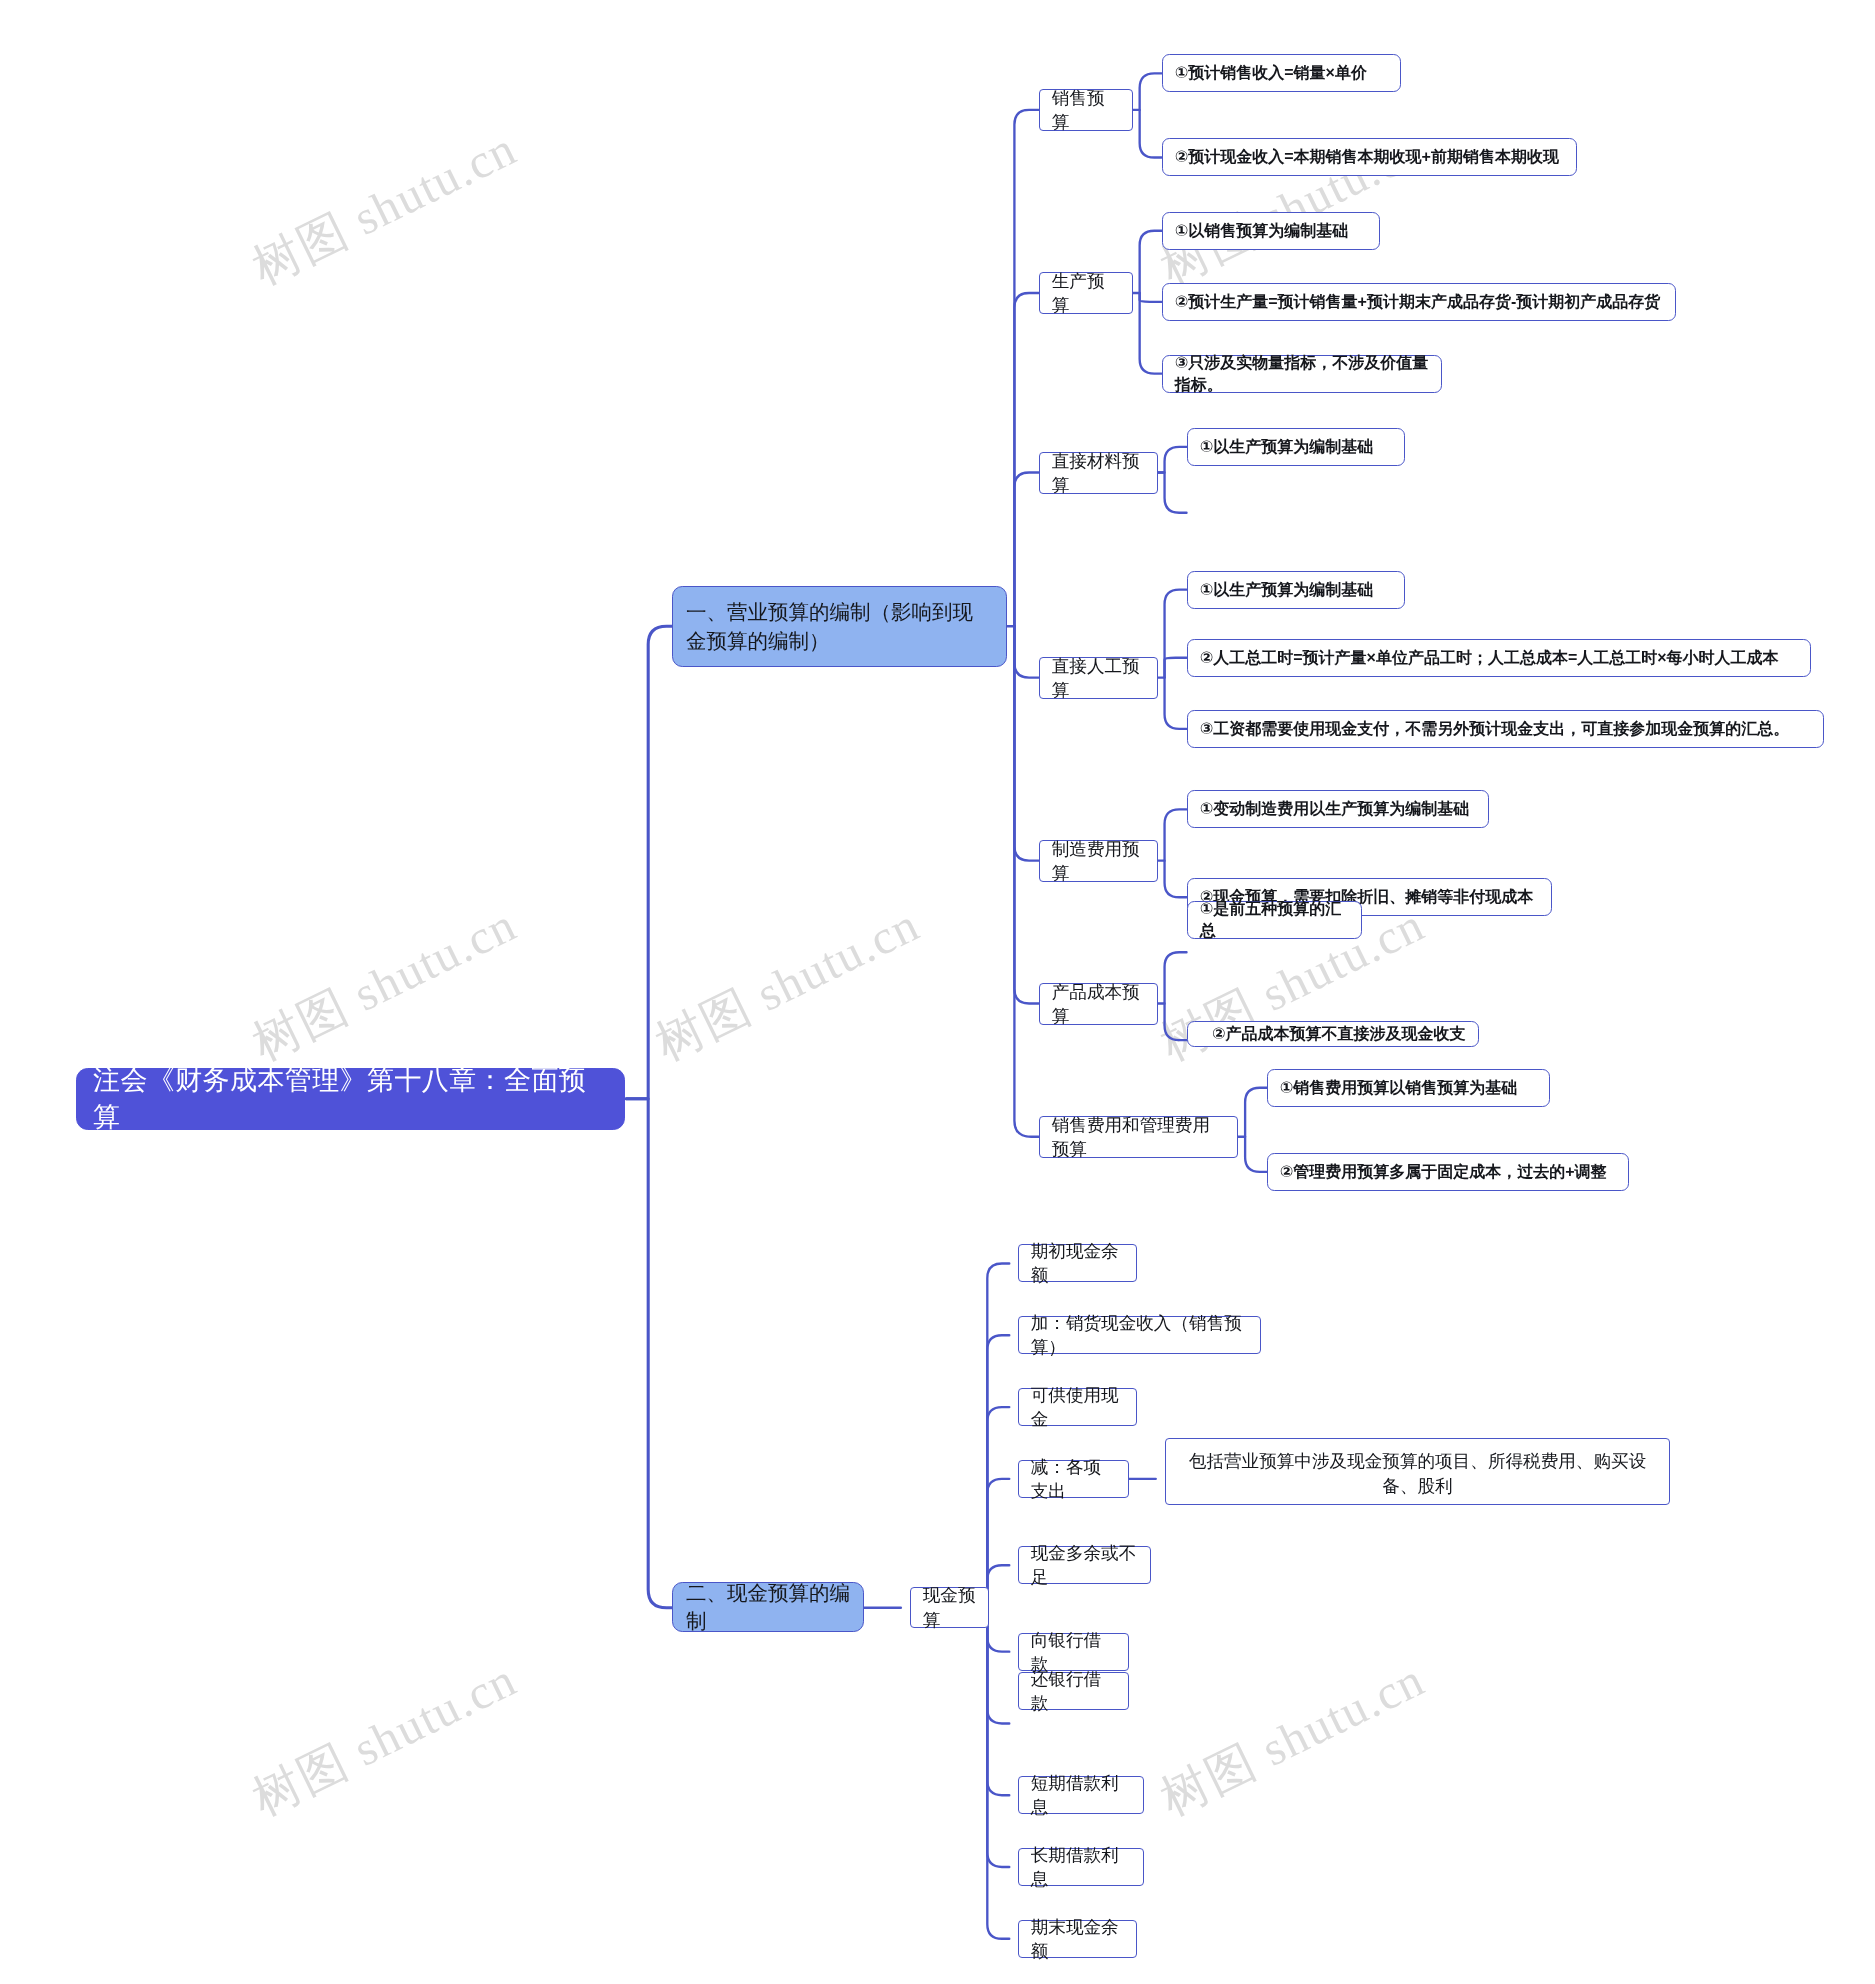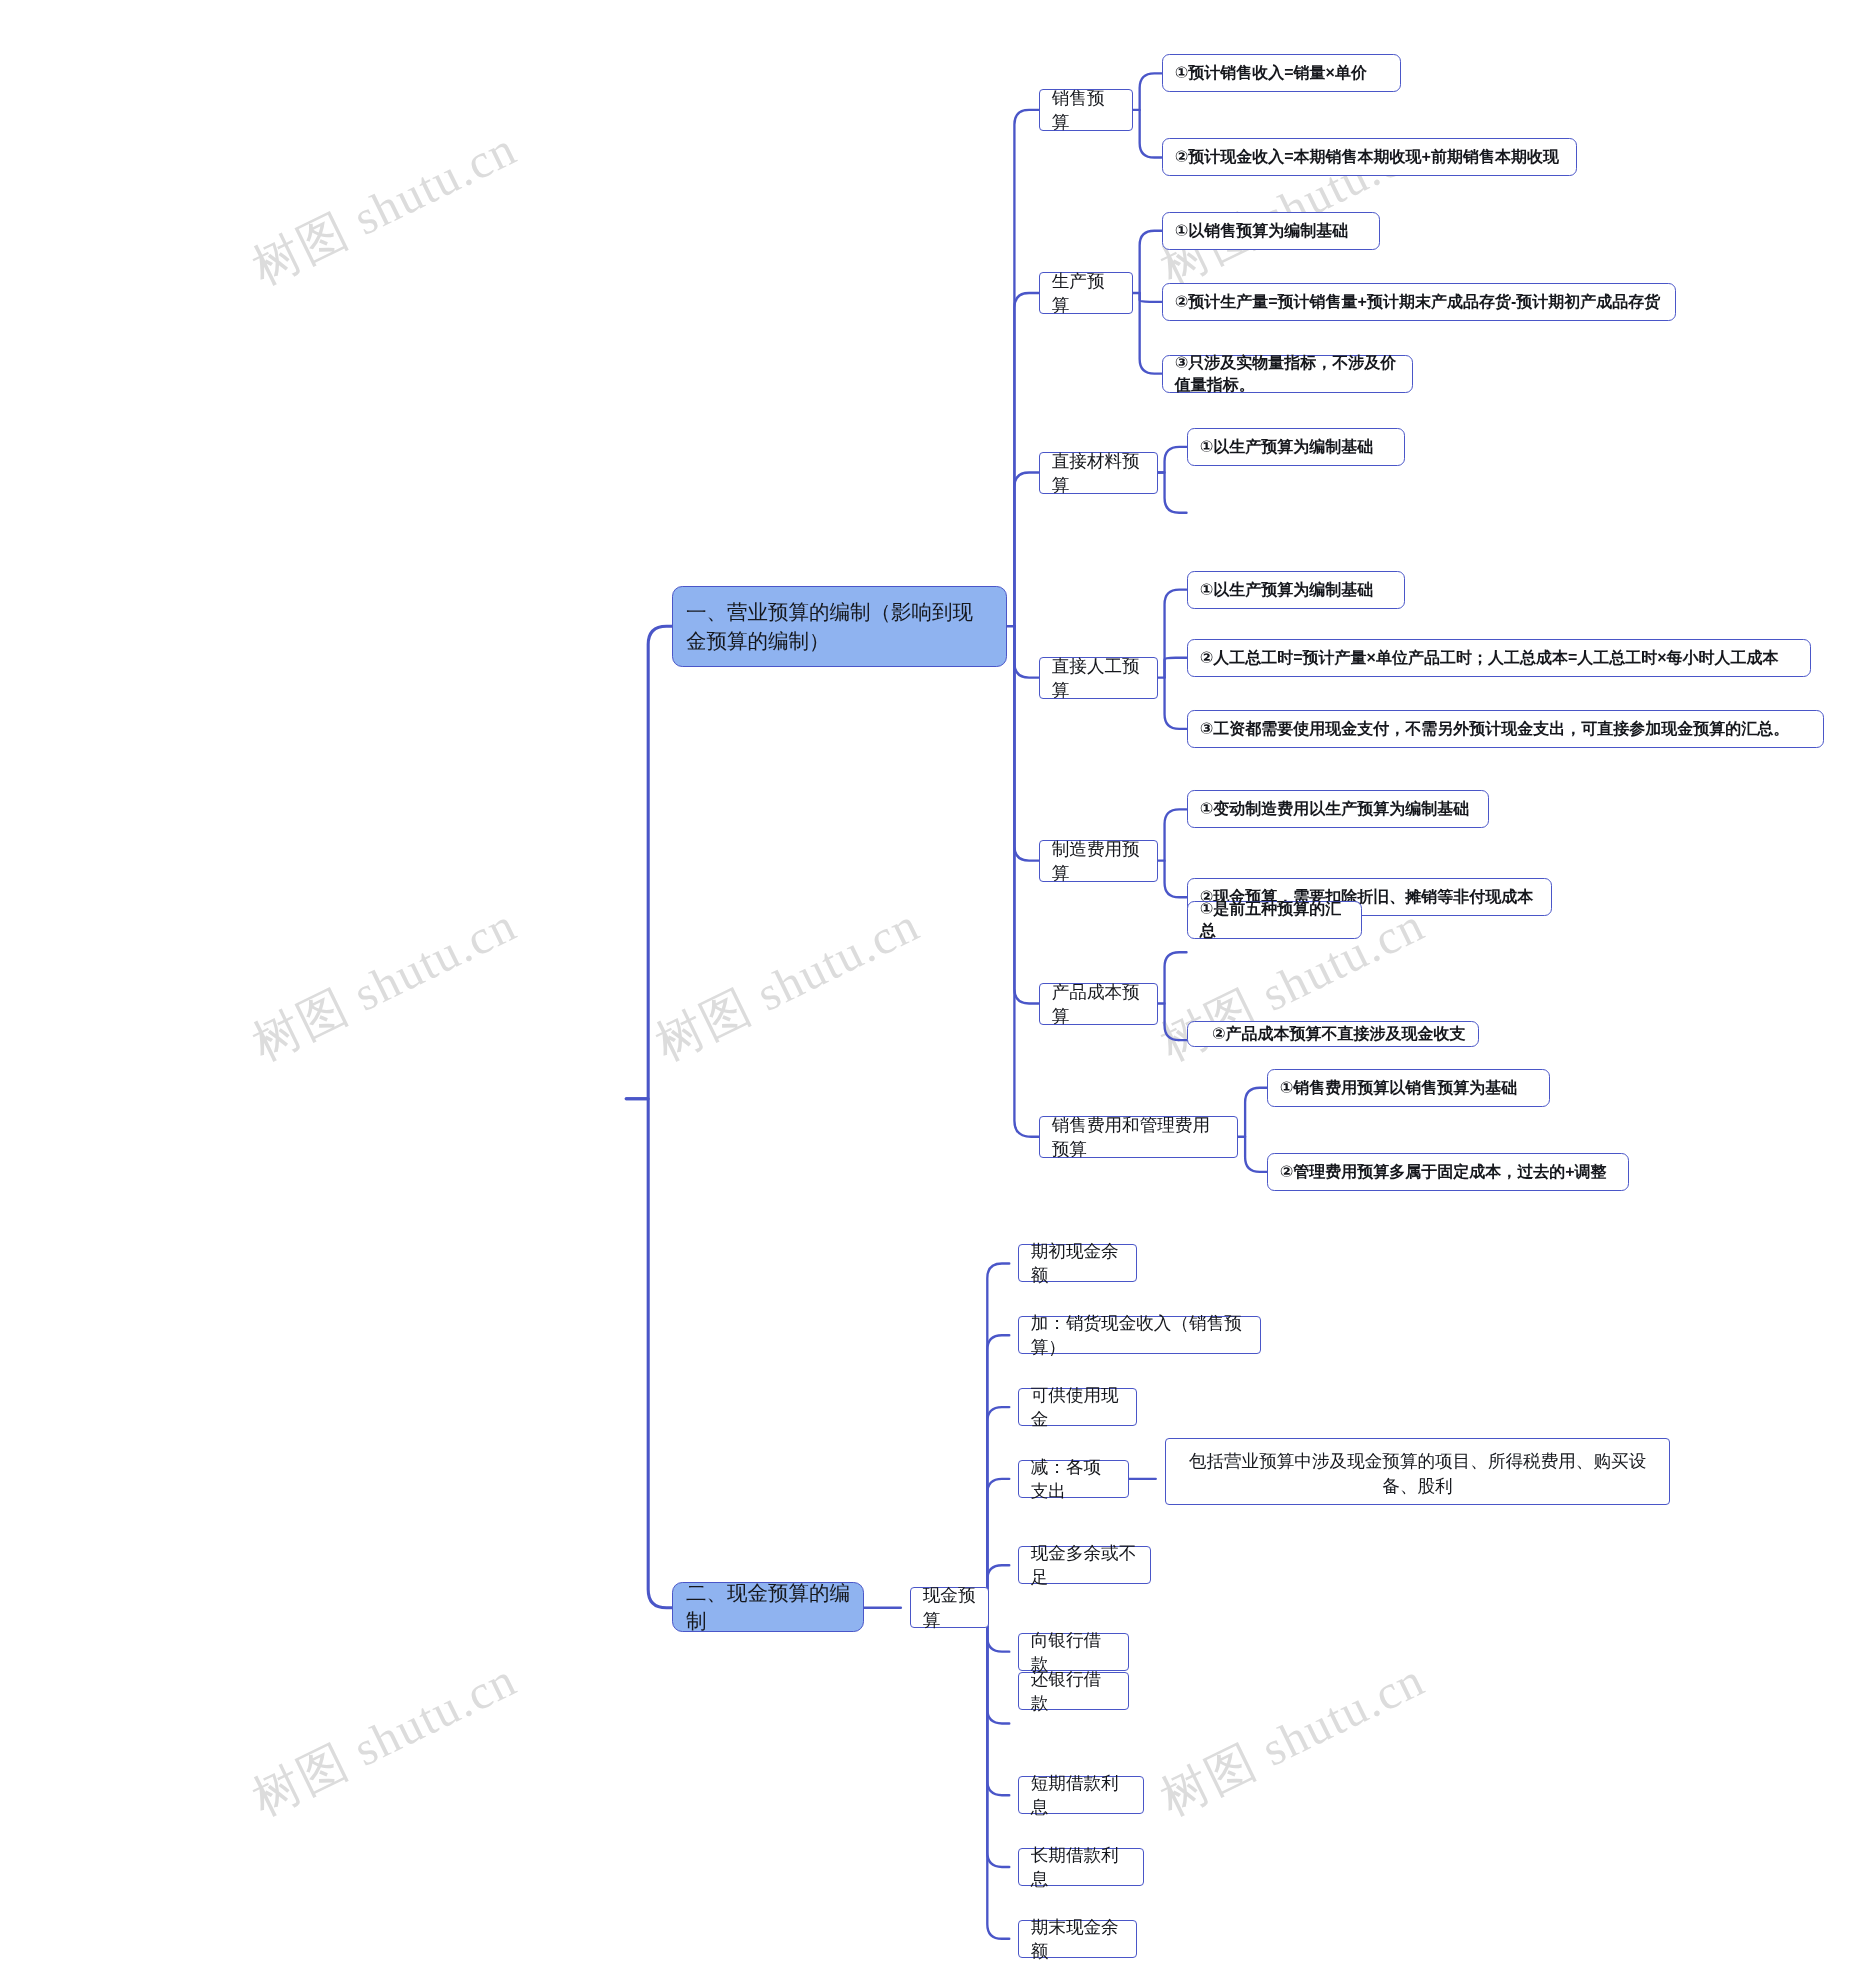--- a/index.html
+++ b/index.html
@@ -160,39 +160,40 @@
     <path d="M 1348,2195 L 1348,2157 Q 1348,2137 1368,2137 L 1378,2137"></path>
     <path d="M 1348,2195 L 1348,2235 Q 1348,2255 1368,2255 L 1378,2255"></path>
     <path d="M 1348,2195 L 1348,2333 Q 1348,2353 1368,2353 L 1378,2353"></path>
     <path d="M 1348,2195 L 1348,2431 Q 1348,2451 1368,2451 L 1378,2451"></path>
     <path d="M 1348,2195 L 1348,2529 Q 1348,2549 1368,2549 L 1378,2549"></path>
     <path d="M 1348,2195 L 1348,2627 Q 1348,2647 1368,2647 L 1378,2647"></path>
 
     <path d="M 1530,2019 L 1560,2019 Q 1570,2019 1570,2019 L 1578,2019"></path>
   </svg>
 
+  <div class="node root" style="left:76px; top:1068px; width:549px; height:62px;">注会《财务成本管理》第十八章：全面预算</div>
 
   <div class="node lvl1 wrap" style="left:672px; top:586px; width:335px; height:81px; display:flex;">一、营业预算的编制（影响到现金预算的编制）</div>
 
   <div class="node lvl1" style="left:672px; top:1582px; width:192px; height:50px;">二、现金预算的编制</div>
 
   <div class="node lvl2" style="left:1039px; top:89px; width:94px; height:42px;">销售预算</div>
   <div class="node lvl2" style="left:1039px; top:272px; width:94px; height:42px;">生产预算</div>
   <div class="node lvl2" style="left:1039px; top:452px; width:119px; height:42px;">直接材料预算</div>
   <div class="node lvl2" style="left:1039px; top:657px; width:119px; height:42px;">直接人工预算</div>
   <div class="node lvl2" style="left:1039px; top:840px; width:119px; height:42px;">制造费用预算</div>
   <div class="node lvl2" style="left:1039px; top:983px; width:119px; height:42px;">产品成本预算</div>
   <div class="node lvl2" style="left:1039px; top:1116px; width:199px; height:42px;">销售费用和管理费用预算</div>
 
   <div class="node lvl3" style="left:1162px; top:54px; width:239px; height:38px;">①预计销售收入=销量×单价</div>
   <div class="node lvl3" style="left:1162px; top:138px; width:415px; height:38px;">②预计现金收入=本期销售本期收现+前期销售本期收现</div>
 
   <div class="node lvl3" style="left:1162px; top:212px; width:218px; height:38px;">①以销售预算为编制基础</div>
   <div class="node lvl3" style="left:1162px; top:283px; width:514px; height:38px;">②预计生产量=预计销售量+预计期末产成品存货-预计期初产成品存货</div>
-  <div class="node lvl3" style="left:1162px; top:355px; width:251px; height:38px;">③只涉及实物量指标，不涉及价值量指标。</div>
+  <div class="node lvl3" style="left:1162px; top:355px; width:280px; height:38px;">③只涉及实物量指标，不涉及价值量指标。</div>
 
   <div class="node lvl3" style="left:1187px; top:428px; width:218px; height:38px;">①以生产预算为编制基础</div>
 
   <div class="node lvl3" style="left:1187px; top:571px; width:218px; height:38px;">①以生产预算为编制基础</div>
   <div class="node lvl3" style="left:1187px; top:639px; width:624px; height:38px;">②人工总工时=预计产量×单位产品工时；人工总成本=人工总工时×每小时人工成本</div>
   <div class="node lvl3" style="left:1187px; top:710px; width:637px; height:38px;">③工资都需要使用现金支付，不需另外预计现金支出，可直接参加现金预算的汇总。</div>
 
   <div class="node lvl3" style="left:1187px; top:790px; width:302px; height:38px;">①变动制造费用以生产预算为编制基础</div>
   <div class="node lvl3" style="left:1187px; top:878px; width:365px; height:38px;">②现金预算，需要扣除折旧、摊销等非付现成本</div>
 

